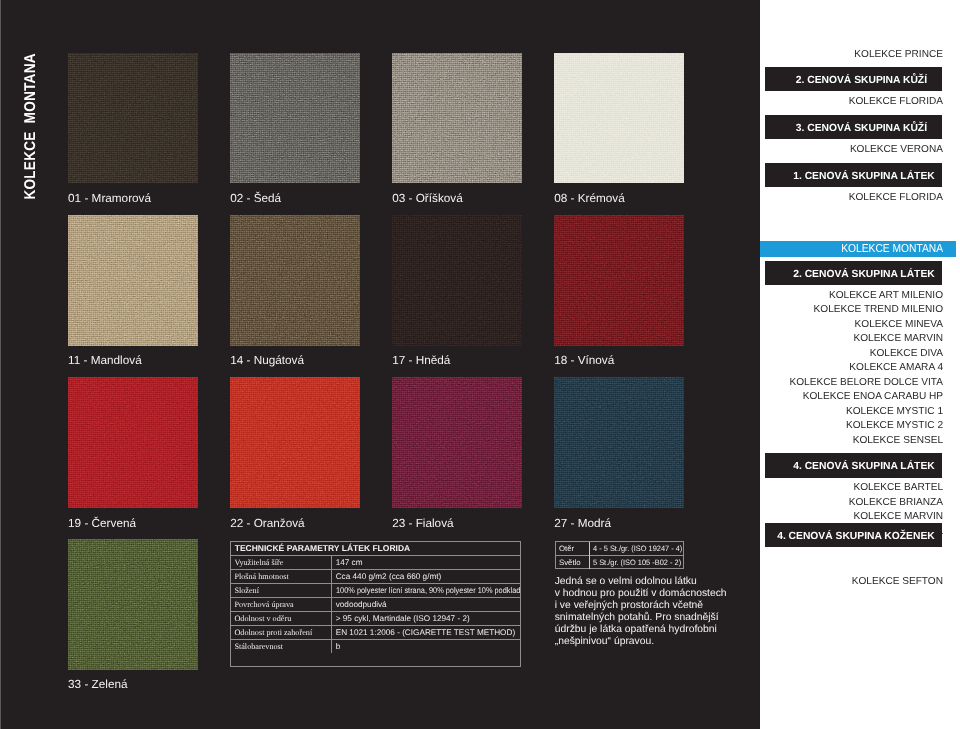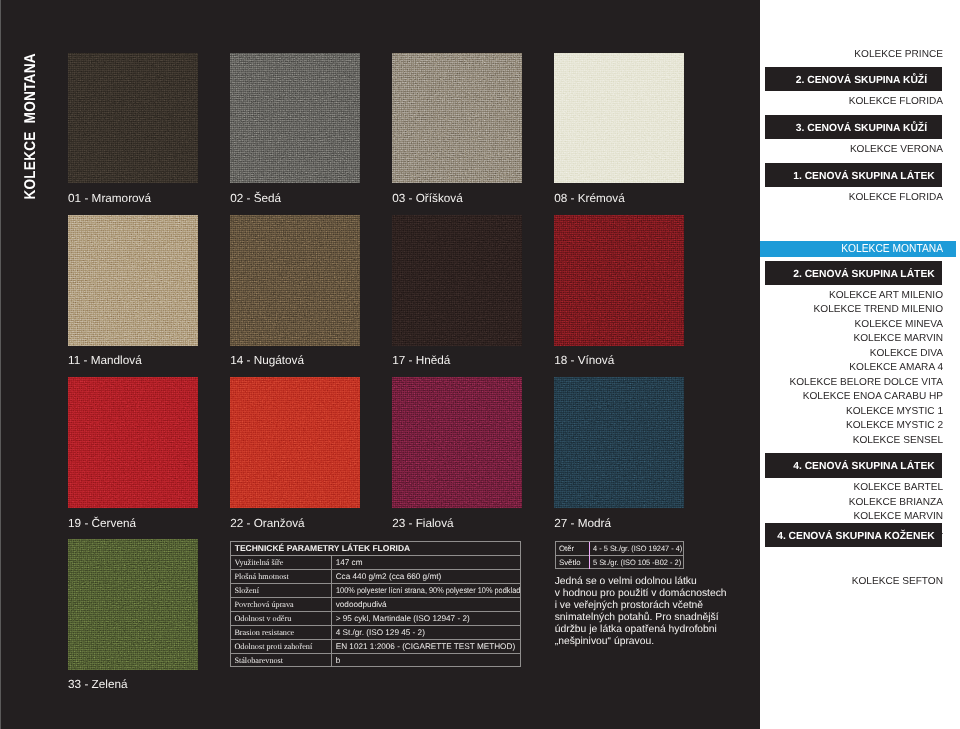--- a/index.html
+++ b/index.html
@@ -317,24 +317,20 @@
             <td class="k"><span>Složení</span></td>
             <td class="v"><span style="transform:scaleX(0.9)">100% polyester lícní strana, 90% polyester 10% podklad</span></td>
           </tr>
       <tr>
             <td class="k"><span>Povrchová úprava</span></td>
             <td class="v"><span>vodoodpudivá</span></td>
           </tr>
       <tr>
             <td class="k"><span>Odolnost v oděru</span></td>
             <td class="v"><span>&gt; 95 cykl, Martindale (ISO 12947 - 2)</span></td>
-          </tr>
-      <tr>
-            <td class="k"><span>Brasion resistance</span></td>
-            <td class="v"><span>4 St./gr. (ISO 129 45 - 2)</span></td>
           </tr>
       <tr>
             <td class="k"><span>Odolnost proti zahoření</span></td>
             <td class="v"><span>EN 1021 1:2006 - (CIGARETTE TEST METHOD)</span></td>
           </tr>
       <tr>
             <td class="k"><span>Stálobarevnost</span></td>
             <td class="v"><span>b</span></td>
           </tr>
     </tbody>

